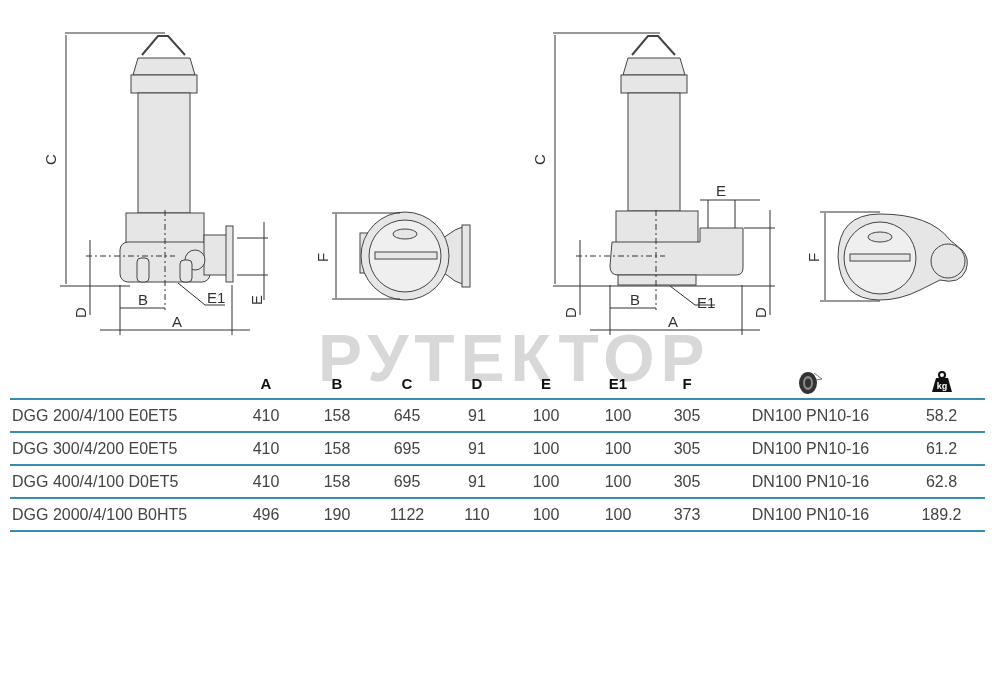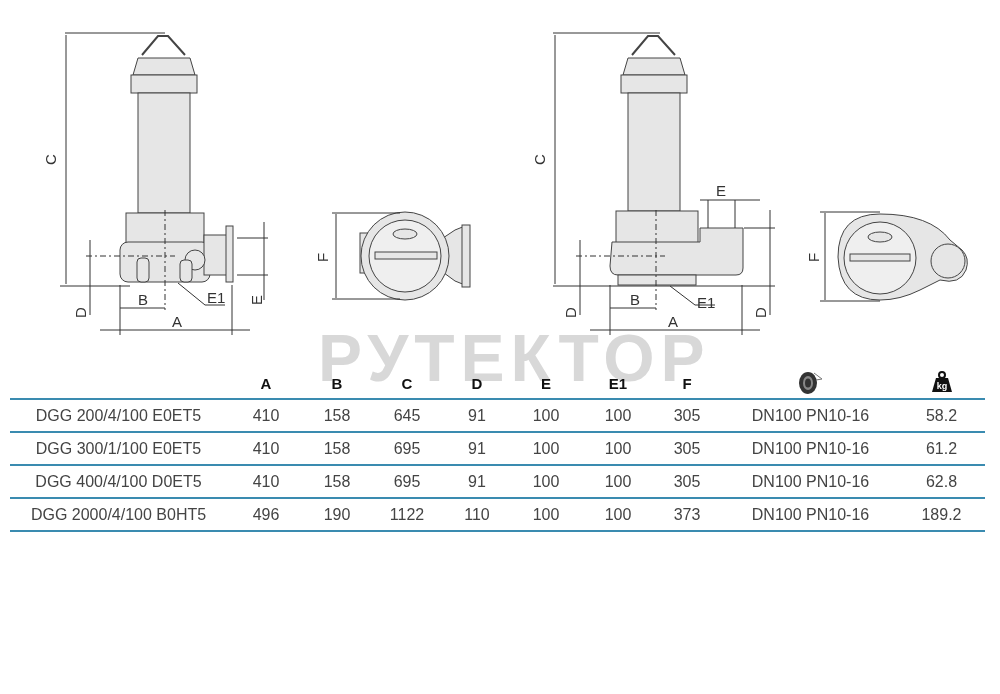--- a/index.html
+++ b/index.html
@@ -7,21 +7,21 @@
          font-family: "Liberation Sans", "DejaVu Sans", sans-serif; color: #333; }
   .drawings { position: absolute; left: 0; top: 0; width: 1000px; height: 360px; }
   .drawings svg { position: absolute; left: 0; top: 0; }
   .watermark { position: absolute; left: 318px; top: 320px; font-size: 66px; font-weight: bold;
                letter-spacing: 6px; color: #d4d4d4; opacity: 0.9; }
   .specs { position: absolute; left: 10px; top: 368px; width: 975px; border-collapse: collapse; }
   .specs th { font-weight: bold; font-size: 15px; color: #111; height: 30px; padding: 0; text-align: center; }
   .specs td { font-size: 16px; color: #444; height: 31px; padding: 0; text-align: center;
               border-top: 2px solid #3a8bb0; }
   .specs tr:last-child td { border-bottom: 2px solid #3a8bb0; }
-  .specs td.model { text-align: center; padding-left: 2px; }
+  .specs td.model { text-align: left; padding-left: 2px; }
   .icon-head { display: inline-block; vertical-align: middle; }
 </style>
 </head>
 <body>
 
 <div class="drawings">
   <svg width="1000" height="360" viewBox="0 0 1000 360" xmlns="http://www.w3.org/2000/svg" font-family="Liberation Sans, sans-serif">
 
     <g stroke="#444" stroke-width="1" fill="#e6e6e6">
       <path d="M142 55 L158 36 L168 36 L185 55" fill="none" stroke="#444" stroke-width="2"></path>
@@ -181,21 +181,21 @@
       <td>158</td>
       <td>645</td>
       <td>91</td>
       <td>100</td>
       <td>100</td>
       <td>305</td>
       <td>DN100 PN10-16</td>
       <td>58.2</td>
     </tr>
     <tr>
-      <td class="model">DGG 300/1/100 E0ET5</td>
+      <td class="model">DGG 300/4/200 E0ET5</td>
       <td>410</td>
       <td>158</td>
       <td>695</td>
       <td>91</td>
       <td>100</td>
       <td>100</td>
       <td>305</td>
       <td>DN100 PN10-16</td>
       <td>61.2</td>
     </tr>

